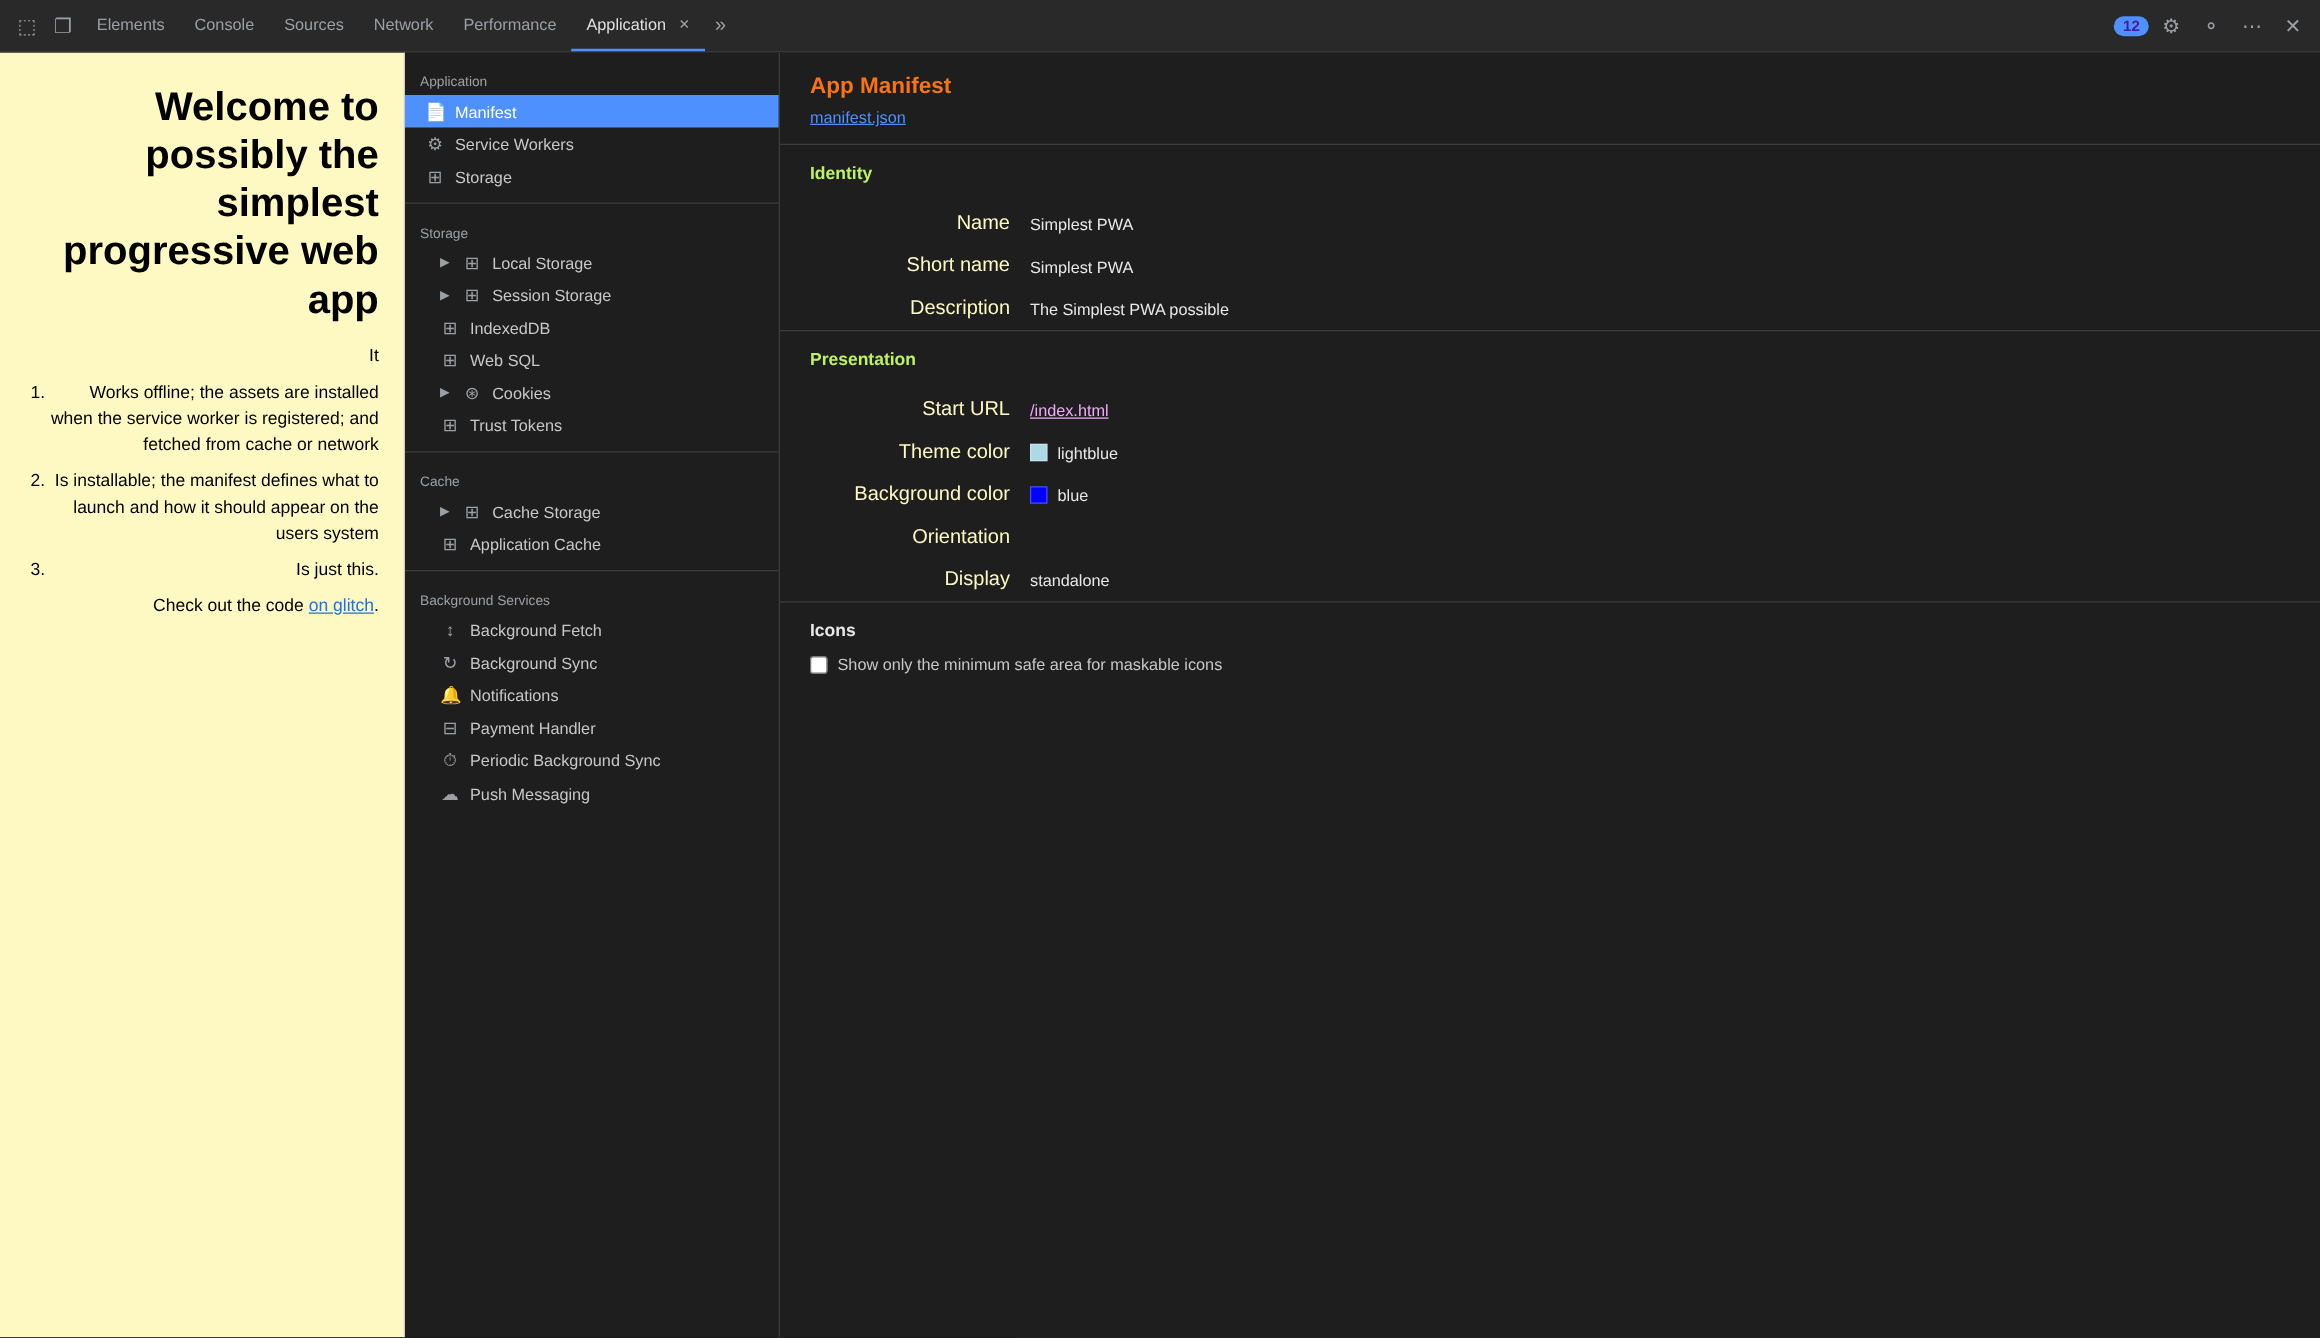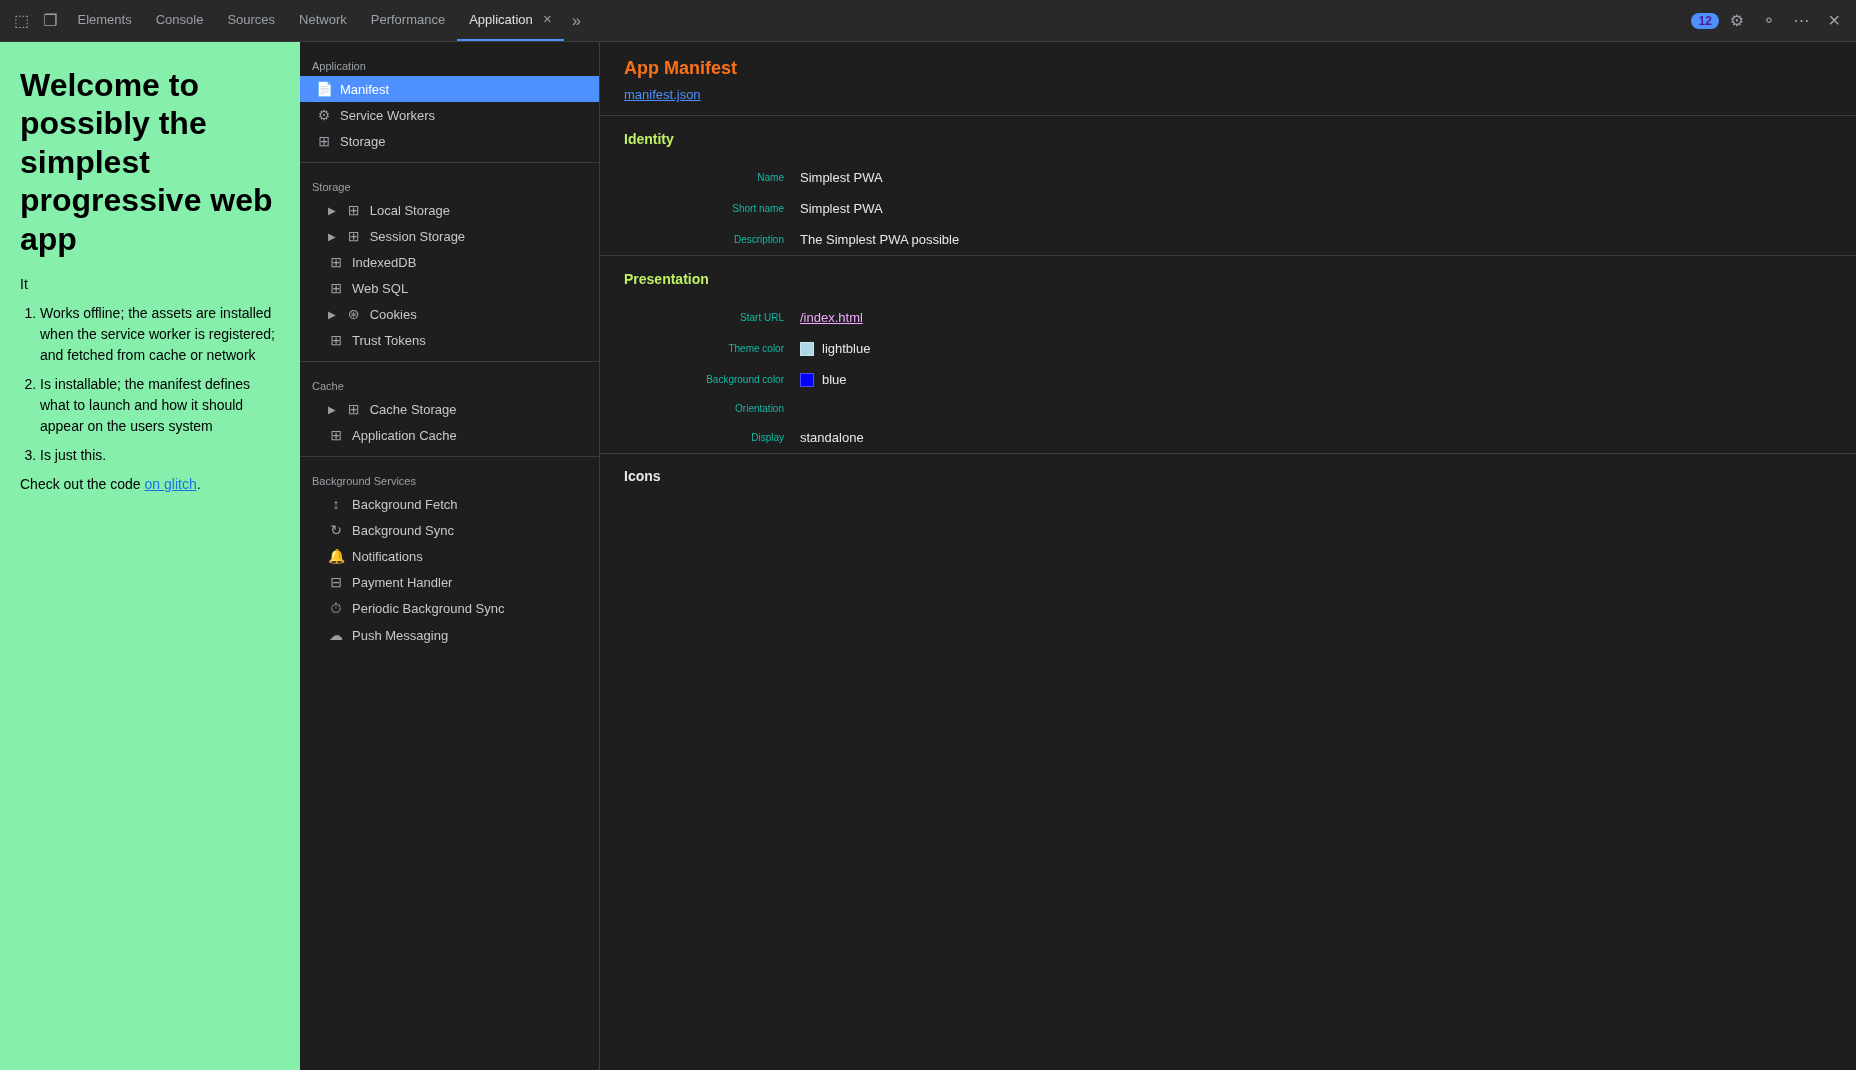--- a/index.html
+++ b/index.html
@@ -14,21 +14,21 @@
     .tab-close { font-size: 11px; color: #9aa0a6; margin-left: 4px; }
     .more-tabs { color: #9aa0a6; padding: 4px 6px; cursor: pointer; font-size: 16px; }
     .top-bar-right { margin-left: auto; display: flex; align-items: center; gap: 4px; }
     .badge { background: #4d90fe; color: #4c1d95; border-radius: 10px; padding: 1px 7px; font-size: 12px; font-weight: 600; }
     .icon-btn { color: #9aa0a6; padding: 4px 7px; cursor: pointer; font-size: 16px; border-radius: 3px; }
 
     
     .main { display: flex; flex: 1; overflow: hidden; }
 
     
-    .page-content { width: 300px; flex-shrink: 0; background: #86efac; padding: 24px 20px; overflow-y: auto; border-right: 1px solid #ccc; }
+    .page-content { width: 324px; flex-shrink: 0; background: #fef9c3; padding: 24px 20px; overflow-y: auto; border-right: 1px solid #ccc; text-align: right; }
     .page-title { font-size: 32px; font-weight: 900; line-height: 1.2; margin-bottom: 16px; color: #000; }
     .page-body { font-size: 14px; color: #000; line-height: 1.5; }
     .page-body p { margin-bottom: 8px; }
     .page-body ol { padding-left: 20px; }
     .page-body li { margin-bottom: 8px; }
     .page-link { color: #1a73e8; text-decoration: underline; }
 
     
     .devtools { display: flex; flex: 1; background: #1e1e1e; overflow: hidden; }
 
@@ -46,21 +46,21 @@
     
     .main-content { flex: 1; background: #1e1e1e; overflow-y: auto; }
     .manifest-header { padding: 16px 24px 12px; border-bottom: 1px solid #3c3c3c; }
     .manifest-title { color: #f97316; font-size: 18px; font-weight: 600; margin-bottom: 6px; }
     .manifest-link { color: #4d90fe; font-size: 13px; text-decoration: underline; cursor: pointer; text-align: center; }
 
     .section { border-bottom: 1px solid #3c3c3c; }
     .section-header { padding: 14px 24px; }
     .section-title { color: #bef264; font-size: 14px; font-weight: 700; }
     .property-row { display: flex; align-items: center; padding: 8px 24px; }
-    .property-label { color: #14b8a6; font-size: 10px; text-align: right; width: 160px; flex-shrink: 0; margin-right: 16px; }
+    .property-label { color: #fef9c3; font-size: 16px; text-align: right; width: 160px; flex-shrink: 0; margin-right: 16px; }
     .property-value { color: #e8e8e8; font-size: 13px; display: flex; align-items: center; gap: 8px; }
     .property-value a { color: #f0abfc; text-decoration: underline; }
     .color-swatch { width: 14px; height: 14px; border: 1px solid rgba(255,255,255,0.3); display: inline-block; flex-shrink: 0; }
 
     .icons-section { padding: 14px 24px; }
     .icons-title { color: #e8e8e8; font-size: 14px; font-weight: 700; margin-bottom: 12px; }
     .checkbox-row { display: flex; align-items: center; gap: 8px; }
     .checkbox-row input[type=checkbox] { width: 14px; height: 14px; }
     .checkbox-label { color: #c8c8c8; font-size: 13px; }
   </style>
@@ -255,17 +255,21 @@
           <span class="property-value"></span>
         </div>
         <div class="property-row">
           <span class="property-label">Display</span>
           <span class="property-value">standalone</span>
         </div>
       </div>
 
       <div class="icons-section">
         <div class="icons-title">Icons</div>
+        <div class="checkbox-row">
+          <input type="checkbox" style="">
+          <span class="checkbox-label">Show only the minimum safe area for maskable icons</span>
+        </div>
       </div>
     </div>
 
   </div>
 </div>
 
 </body></html>

